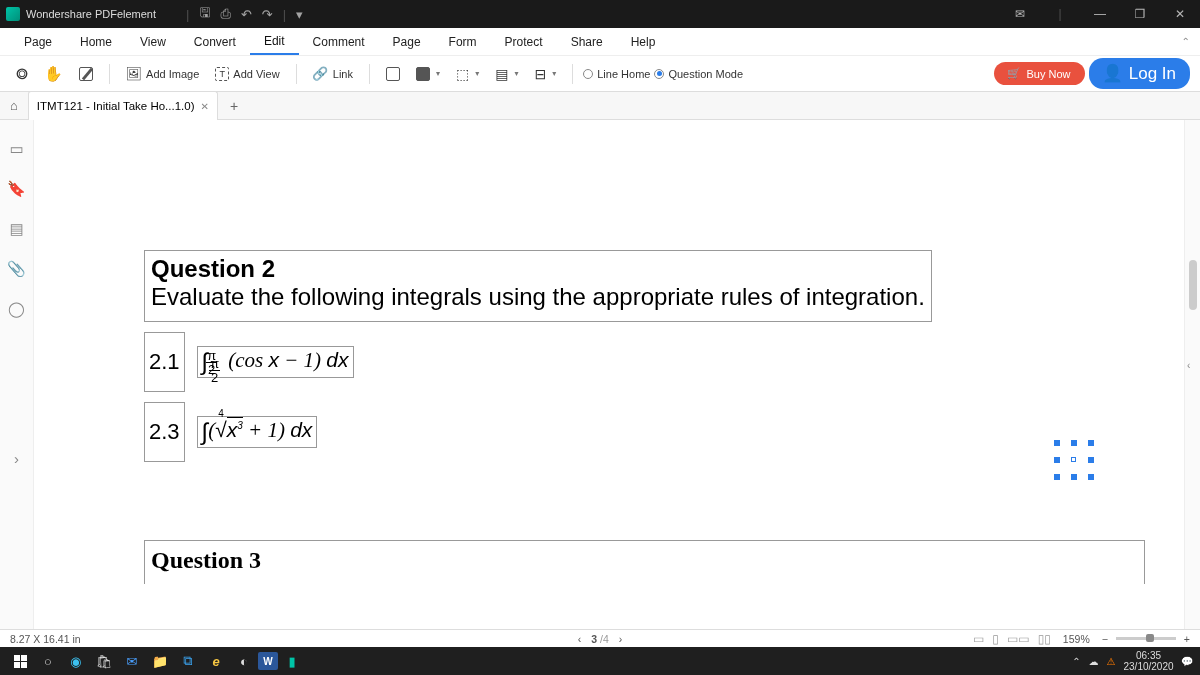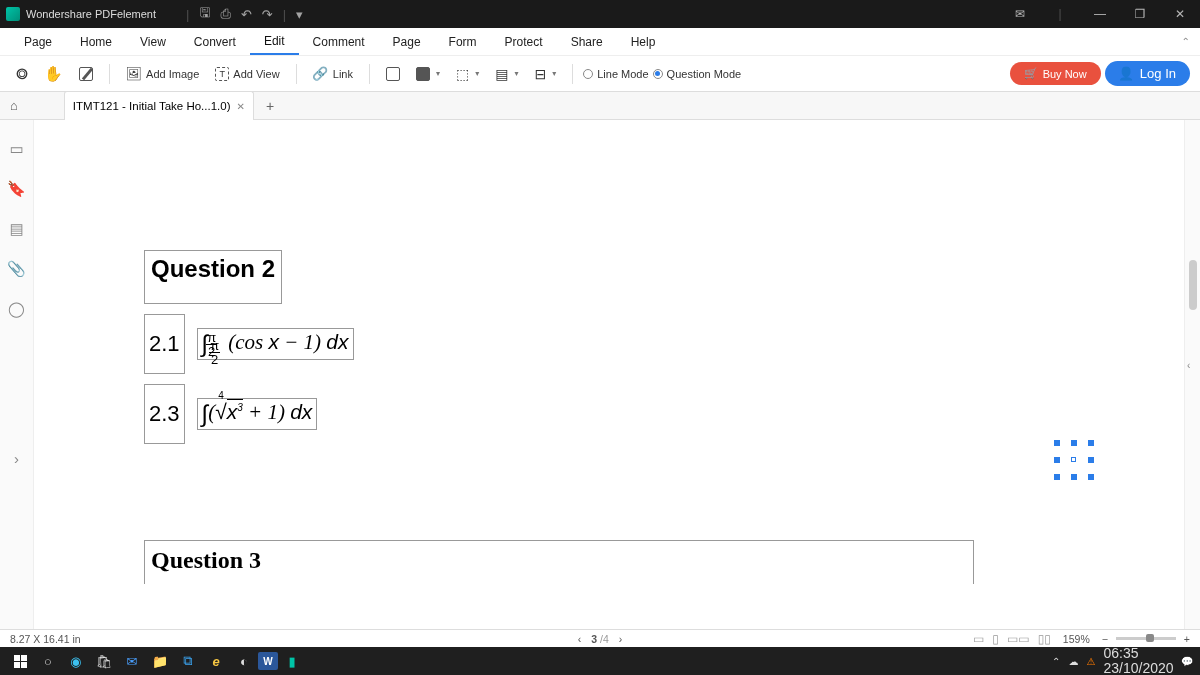--- a/index.html
+++ b/index.html
@@ -23,52 +23,52 @@
 
 
 .toolbar { height: 36px; background: #fff; display: flex; align-items: center; padding: 0 10px; font-size: 11px; color: #333; border-bottom: 1px solid #ddd; gap: 4px; }
 .toolbar .tb-btn { display: flex; align-items: center; gap: 4px; padding: 3px 6px; border-radius: 3px; }
 .toolbar .sep { width: 1px; height: 20px; background: #ddd; margin: 0 6px; }
 .toolbar .radio { display: flex; align-items: center; gap: 4px; }
 .toolbar .radio .dot { width: 10px; height: 10px; border: 1px solid #888; border-radius: 50%; display: inline-flex; align-items: center; justify-content: center; }
 .toolbar .radio.on .dot::after { content: ""; width: 5px; height: 5px; background: #2b7de9; border-radius: 50%; }
 .toolbar .spacer { flex: 1; }
 .btn-buy { background: #e9513e; color: #fff; border-radius: 14px; padding: 5px 14px; font-size: 11px; display: flex; align-items: center; gap: 5px; }
-.btn-login { background: #2b7de9; color: #fff; border-radius: 14px; padding: 5px 14px; font-size: 13px; display: flex; align-items: center; gap: 5px; }
+.btn-login { background: #2b7de9; color: #fff; border-radius: 14px; padding: 5px 14px; font-size: 17px; display: flex; align-items: center; gap: 5px; }
 
 
 .tabstrip { height: 28px; background: #f7f7f7; display: flex; align-items: center; padding: 0 6px; gap: 6px; border-bottom: 1px solid #ddd; font-size: 11.5px; }
 .tabstrip .home-ic { font-size: 13px; color: #555; padding: 0 4px; }
-.tabstrip .tab { background: #fff; border: 1px solid #ddd; border-bottom: none; padding: 8px 8px; display: flex; align-items: center; gap: 6px; border-radius: 3px 3px 0 0; margin-left: 36px; }
+.tabstrip .tab { background: #fff; border: 1px solid #ddd; border-bottom: none; padding: 8px 8px; display: flex; align-items: center; gap: 6px; border-radius: 3px 3px 0 0; }
 .tabstrip .tab .x { color: #888; font-size: 10px; }
 .tabstrip .plus { color: #666; font-size: 14px; padding: 0 6px; }
 
 
 .main { position: absolute; top: 120px; bottom: 45px; left: 0; right: 0; display: flex; }
 .sidebar-left { width: 34px; background: #fafafa; border-right: 1px solid #eee; display: flex; flex-direction: column; align-items: center; padding-top: 20px; gap: 22px; color: #888; }
 .sidebar-left span { font-size: 15px; }
 .canvas { flex: 1; background: #fff; position: relative; overflow: hidden; }
 .sidebar-right { width: 16px; background: #fafafa; border-left: 1px solid #eee; position: relative; }
 .sidebar-right .thumb { position: absolute; top: 140px; width: 8px; left: 4px; height: 50px; background: #ccc; border-radius: 4px; }
 .expander { position: absolute; top: 250px; left: 2px; color: #888; font-size: 10px; }
 
 
 .doc { position: absolute; left: 110px; top: 130px; width: 830px; font-family: "Times New Roman", serif; }
-.qbox { border: 1px solid #999; display: inline-block; padding: 4px 6px 20px 6px; }
+.qbox { border: 1px solid #999; display: inline-block; padding: 4px 6px 10px 6px; }
 .qtitle { font-weight: bold; font-size: 24px; }
 .qprompt { font-size: 24px; color: #000; }
 .qrow { display: flex; align-items: center; gap: 12px; margin-top: 10px; }
 .qnum { font-size: 22px; border: 1px solid #999; padding: 16px 4px; }
 .eqn { font-size: 21px; border: 1px solid #999; padding: 1px 4px; font-style: italic; font-family: "Cambria Math","Times New Roman",serif; }
 .frac { display: inline-flex; flex-direction: column; align-items: center; font-size: 13px; line-height: 1; vertical-align: middle; font-style: normal; }
 .frac .top { border-bottom: 1px solid #000; padding: 0 1px; }
 .intsym { font-size: 24px; font-style: normal; vertical-align: middle; }
 .sub { font-size: 11px; vertical-align: sub; font-style: normal; }
 .sup { font-size: 11px; vertical-align: super; font-style: normal; }
-.q3 { position: absolute; left: 110px; top: 420px; width: 830px; border: 1px solid #999; border-bottom: none; padding: 6px 6px 10px 6px; }
+.q3 { position: absolute; left: 110px; top: 420px; width: 1001px; border: 1px solid #999; border-bottom: none; padding: 6px 6px 10px 6px; }
 .q3 .qtitle { font-family: "Times New Roman", serif; }
 
 .selhandles { position: absolute; right: 90px; top: 320px; width: 40px; height: 40px; }
 .selhandles .h { position: absolute; width: 6px; height: 6px; background: #2b7de9; }
 .selhandles .h.tl{top:0;left:0}.selhandles .h.tr{top:0;right:0}.selhandles .h.bl{bottom:0;left:0}.selhandles .h.br{bottom:0;right:0}
 .selhandles .h.tm{top:0;left:17px}.selhandles .h.bm{bottom:0;left:17px}.selhandles .h.ml{top:17px;left:0}.selhandles .h.mr{top:17px;right:0}
 .selhandles .c { position:absolute; width:5px; height:5px; border:1px solid #2b7de9; background:#fff; left:17px; top:17px;}
 
 
 .statusbar { position: absolute; bottom: 28px; left: 0; right: 0; height: 18px; background: #fff; border-top: 1px solid #ddd; display: flex; align-items: center; font-size: 10.5px; color: #555; padding: 0 10px; gap: 12px; }
@@ -76,21 +76,21 @@
 .statusbar .right { margin-left: auto; display: flex; align-items: center; gap: 8px; }
 .statusbar .viewic { font-size: 12px; opacity: .6; }
 .zslider { width: 60px; height: 3px; background: #ccc; position: relative; }
 .zslider::after { content:""; position:absolute; left: 30px; top:-3px; width:8px; height:8px; background:#888; border-radius:2px; }
 
 
 .taskbar { position: absolute; bottom: 0; left: 0; right: 0; height: 28px; background: #1f1f1f; display: flex; align-items: center; padding: 0 6px; color: #ddd; font-size: 10px; }
 .taskbar .tb { width: 28px; height: 22px; display: flex; align-items: center; justify-content: center; font-size: 13px; }
 .taskbar .spacer { flex: 1; }
 .taskbar .tray { display: flex; align-items: center; gap: 8px; }
-.taskbar .clock { text-align: left; line-height: 1.1; font-size: 14px; }
+.taskbar .clock { text-align: center; line-height: 1.1; font-size: 10px; }
 .win-logo { width:13px; height:13px; display:grid; grid-template-columns:1fr 1fr; grid-template-rows:1fr 1fr; gap:1px; }
 .win-logo span{ background:#fff; }
 
 .ic-box{display:inline-block;width:14px;height:14px;border:1.5px solid #555;border-radius:2px;}
 .ic-pen{display:inline-block;width:3px;height:14px;background:#555;transform:rotate(40deg);}
 .chev::after{content:"▾";font-size:8px;color:#777;margin-left:2px;}
 </style>
 </head>
 <body>
 
@@ -169,21 +169,21 @@
     </div>
   <div class="tb-btn chev">
       <span style="font-size:14px;">▤</span>
     </div>
   <div class="tb-btn chev">
       <span style="font-size:14px;">⊟</span>
     </div>
   <div class="sep"></div>
   <div class="radio">
       <span class="dot"></span>
-      <span>Line Mode</span>
+      <span>Line Home</span>
     </div>
   <div class="radio on">
       <span class="dot"></span>
       <span>Question Mode</span>
     </div>
   <div class="spacer"></div>
   <div class="btn-buy">
       <span>🛒</span>
       <span>Buy Now</span>
     </div>
@@ -209,20 +209,21 @@
     <span>▤</span>
     <span>📎</span>
     <span>◯</span>
     <span class="expander" style="position:static;margin-top:110px;">›</span>
   </div>
 
   <div class="canvas">
     <div class="doc">
       <div class="qbox">
         <div class="qtitle">Question 2</div>
+        <div class="qprompt">Evaluate the following integrals using the appropriate rules of integration.</div>
       </div>
       <div class="qrow">
         <span class="qnum">2.1</span>
         <span class="eqn">
           <span class="intsym">∫</span><span class="frac" style="margin-left:-2px;">
               <span class="top">π</span>
               <span>2</span>
             </span><span class="frac" style="position:relative;top:8px;left:-8px;">
               <span class="top">π</span>
               <span>2</span>

